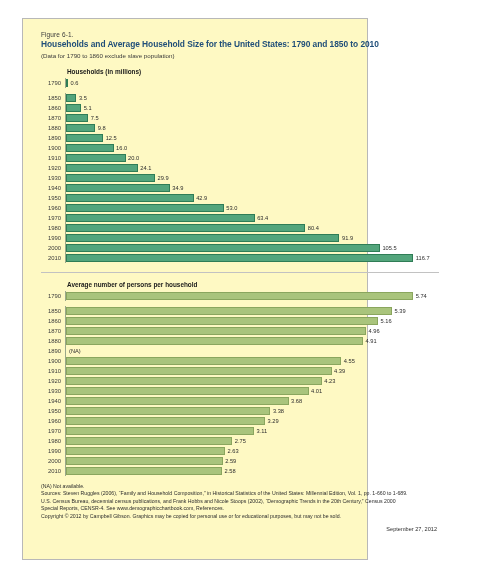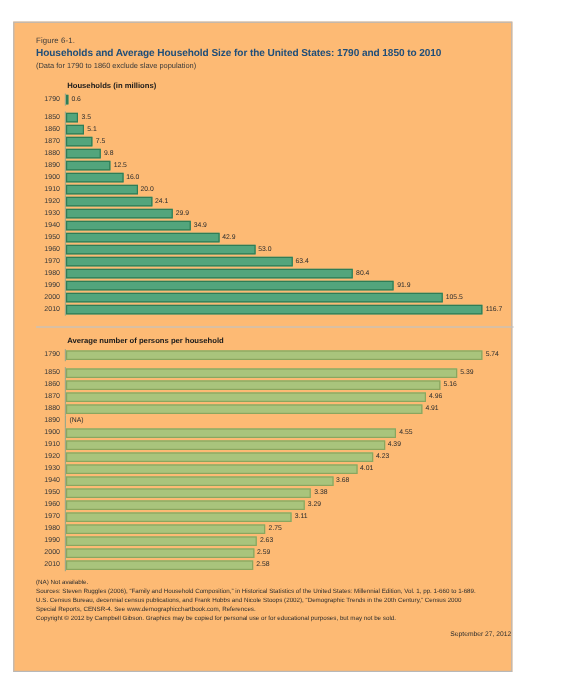--- a/index.html
+++ b/index.html
@@ -8,26 +8,26 @@
     background: #ffffff;
   }
   body {
     width: 480px;
     height: 576px;
     font-family: "Liberation Sans", sans-serif;
     overflow: hidden;
   }
   .page {
     position: absolute;
-    left: 11px;
+    left: 22px;
     top: 18px;
-    width: 416px;
+    width: 346px;
     height: 542px;
     border: 1px solid #b8b8b8;
-    background: #fdba74;
+    background: #fef9c3;
     box-sizing: border-box;
   }
   .inner {
     position: absolute;
     left: 18px;
     top: 12px;
     width: 398px;
   }
 
   

